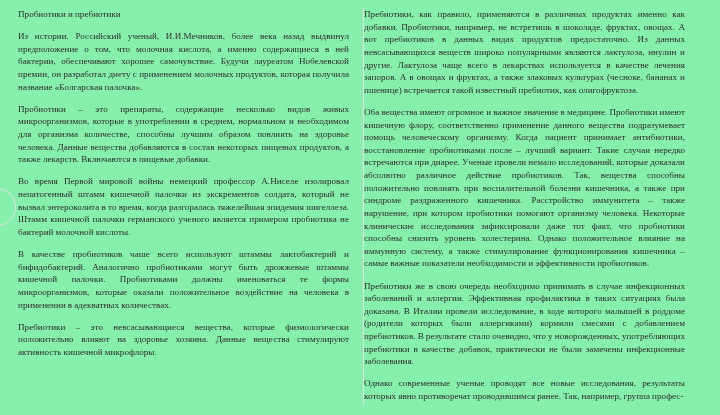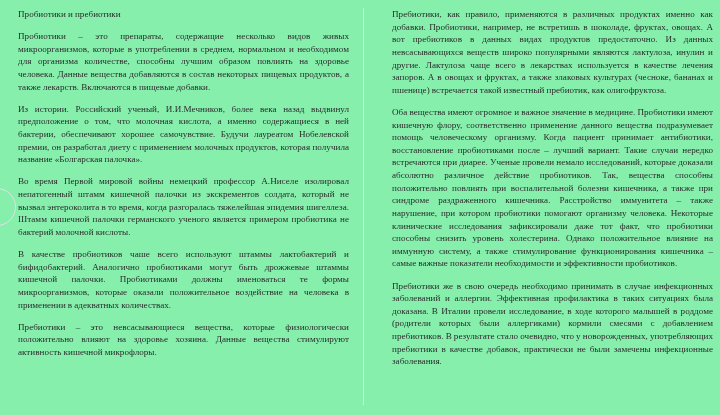--- a/index.html
+++ b/index.html
@@ -53,21 +53,21 @@
     -webkit-hyphens: auto;
     hyphens: auto;
     word-spacing: -0.2px;
     letter-spacing: 0.02px;
   }
   .col-left {
     left: 18px;
     width: 331px;
   }
   .col-right {
-    left: 392px;
+    left: 364px;
     width: 321px;
   }
 
   .title {
     margin: 0 0 9.5px 0;
     font-size: 9.1px;
     line-height: 12.62px;
     font-weight: normal;
     text-align: left;
   }
@@ -83,26 +83,27 @@
 <body>
 
 <div class="page">
 
   <div class="edge-artifact"></div>
 
   <div class="column-divider"></div>
 
   <div class="col col-left">
     <h1 class="title">Пробиотики и пребиотики</h1>
+    <p class="para">Из истории. Российский ученый, И.И.Мечников, более века назад выдвинул предположение о том, что молочная кислота, а именно содержащиеся в ней бактерии, обеспечивают хорошее самочувствие. Будучи лауреатом Нобелевской премии, он разработал диету с применением молочных продуктов, которая получила название «Болгарская палочка».</p>
     <p class="para">Пробиотики – это препараты, содержащие несколько видов живых микроорганизмов, которые в употреблении в среднем, нормальном и необходимом для организма количестве, способны лучшим образом повлиять на здоровье человека. Данные вещества добавляются в состав некоторых пищевых продуктов, а также лекарств. Включаются в пищевые добавки.</p>
-    <p class="para">Из истории. Российский ученый, И.И.Мечников, более века назад выдвинул предположение о том, что молочная кислота, а именно содержащиеся в ней бактерии, обеспечивают хорошее самочувствие. Будучи лауреатом Нобелевской премии, он разработал диету с применением молочных продуктов, которая получила название «Болгарская палочка».</p>
     <p class="para">Во время Первой мировой войны немецкий профессор А.Ниселе изолировал непатогенный штамм кишечной палочки из экскрементов солдата, который не вызвал энтероколита в то время, когда разгоралась тяжелейшая эпидемия шигеллеза. Штамм кишечной палочки германского ученого является примером пробиотика не бактерий молочной кислоты.</p>
     <p class="para">В качестве пробиотиков чаше всего используют штаммы лактобактерий и бифидобактерий. Аналогично пробиотиками могут быть дрожжевые штаммы кишечной палочки. Пробиотиками должны именоваться те формы микроорганизмов, которые оказали положительное воздействие на человека в применении в адекватных количествах.</p>
     <p class="para">Пребиотики – это невсасывающиеся вещества, которые физиологически положительно влияют на здоровье хозяина. Данные вещества стимулируют активность кишечной микрофлоры.</p>
   </div>
 
   <div class="col col-right">
     <p class="para">Пребиотики, как правило, применяются в различных продуктах именно как добавки. Пробиотики, например, не встретишь в шоколаде, фруктах, овощах. А вот пребиотиков в данных видах продуктов предостаточно. Из данных невсасывающихся веществ широко популярными являются лактулоза, инулин и другие. Лактулоза чаще всего в лекарствах используется в качестве лечения запоров. А в овощах и фруктах, а также злаковых культурах (чесноке, бананах и пшенице) встречается такой известный пребиотик, как олигофруктоза.</p>
     <p class="para">Оба вещества имеют огромное и важное значение в медицине. Пробиотики имеют кишечную флору, соответственно применение данного вещества подразумевает помощь человеческому организму. Когда пациент принимает антибиотики, восстановление пробиотиками после – лучший вариант. Такие случаи нередко встречаются при диарее. Ученые провели немало исследований, которые доказали абсолютно различное действие пробиотиков. Так, вещества способны положительно повлиять при воспалительной болезни кишечника, а также при синдроме раздраженного кишечника. Расстройство иммунитета – также нарушение, при котором пробиотики помогают организму человека. Некоторые клинические исследования зафиксировали даже тот факт, что пробиотики способны снизить уровень холестерина. Однако положительное влияние на иммунную систему, а также стимулирование функционирования кишечника – самые важные показатели необходимости и эффективности пробиотиков.</p>
     <p class="para">Пребиотики же в свою очередь необходимо принимать в случае инфекционных заболеваний и аллергии. Эффективная профилактика в таких ситуациях была доказана. В Италии провели исследование, в ходе которого малышей в роддоме (родители которых были аллергиками) кормили смесями с добавлением пребиотиков. В результате стало очевидно, что у новорожденных, употребляющих пребиотики в качестве добавок, практически не были замечены инфекционные заболевания.</p>
+    <p class="para">Однако современные ученые проводят все новые исследования, результаты которых явно противоречат проводившимся ранее. Так, например, группа профес-</p>
   </div>
 
 </div>
 
 </body></html>

